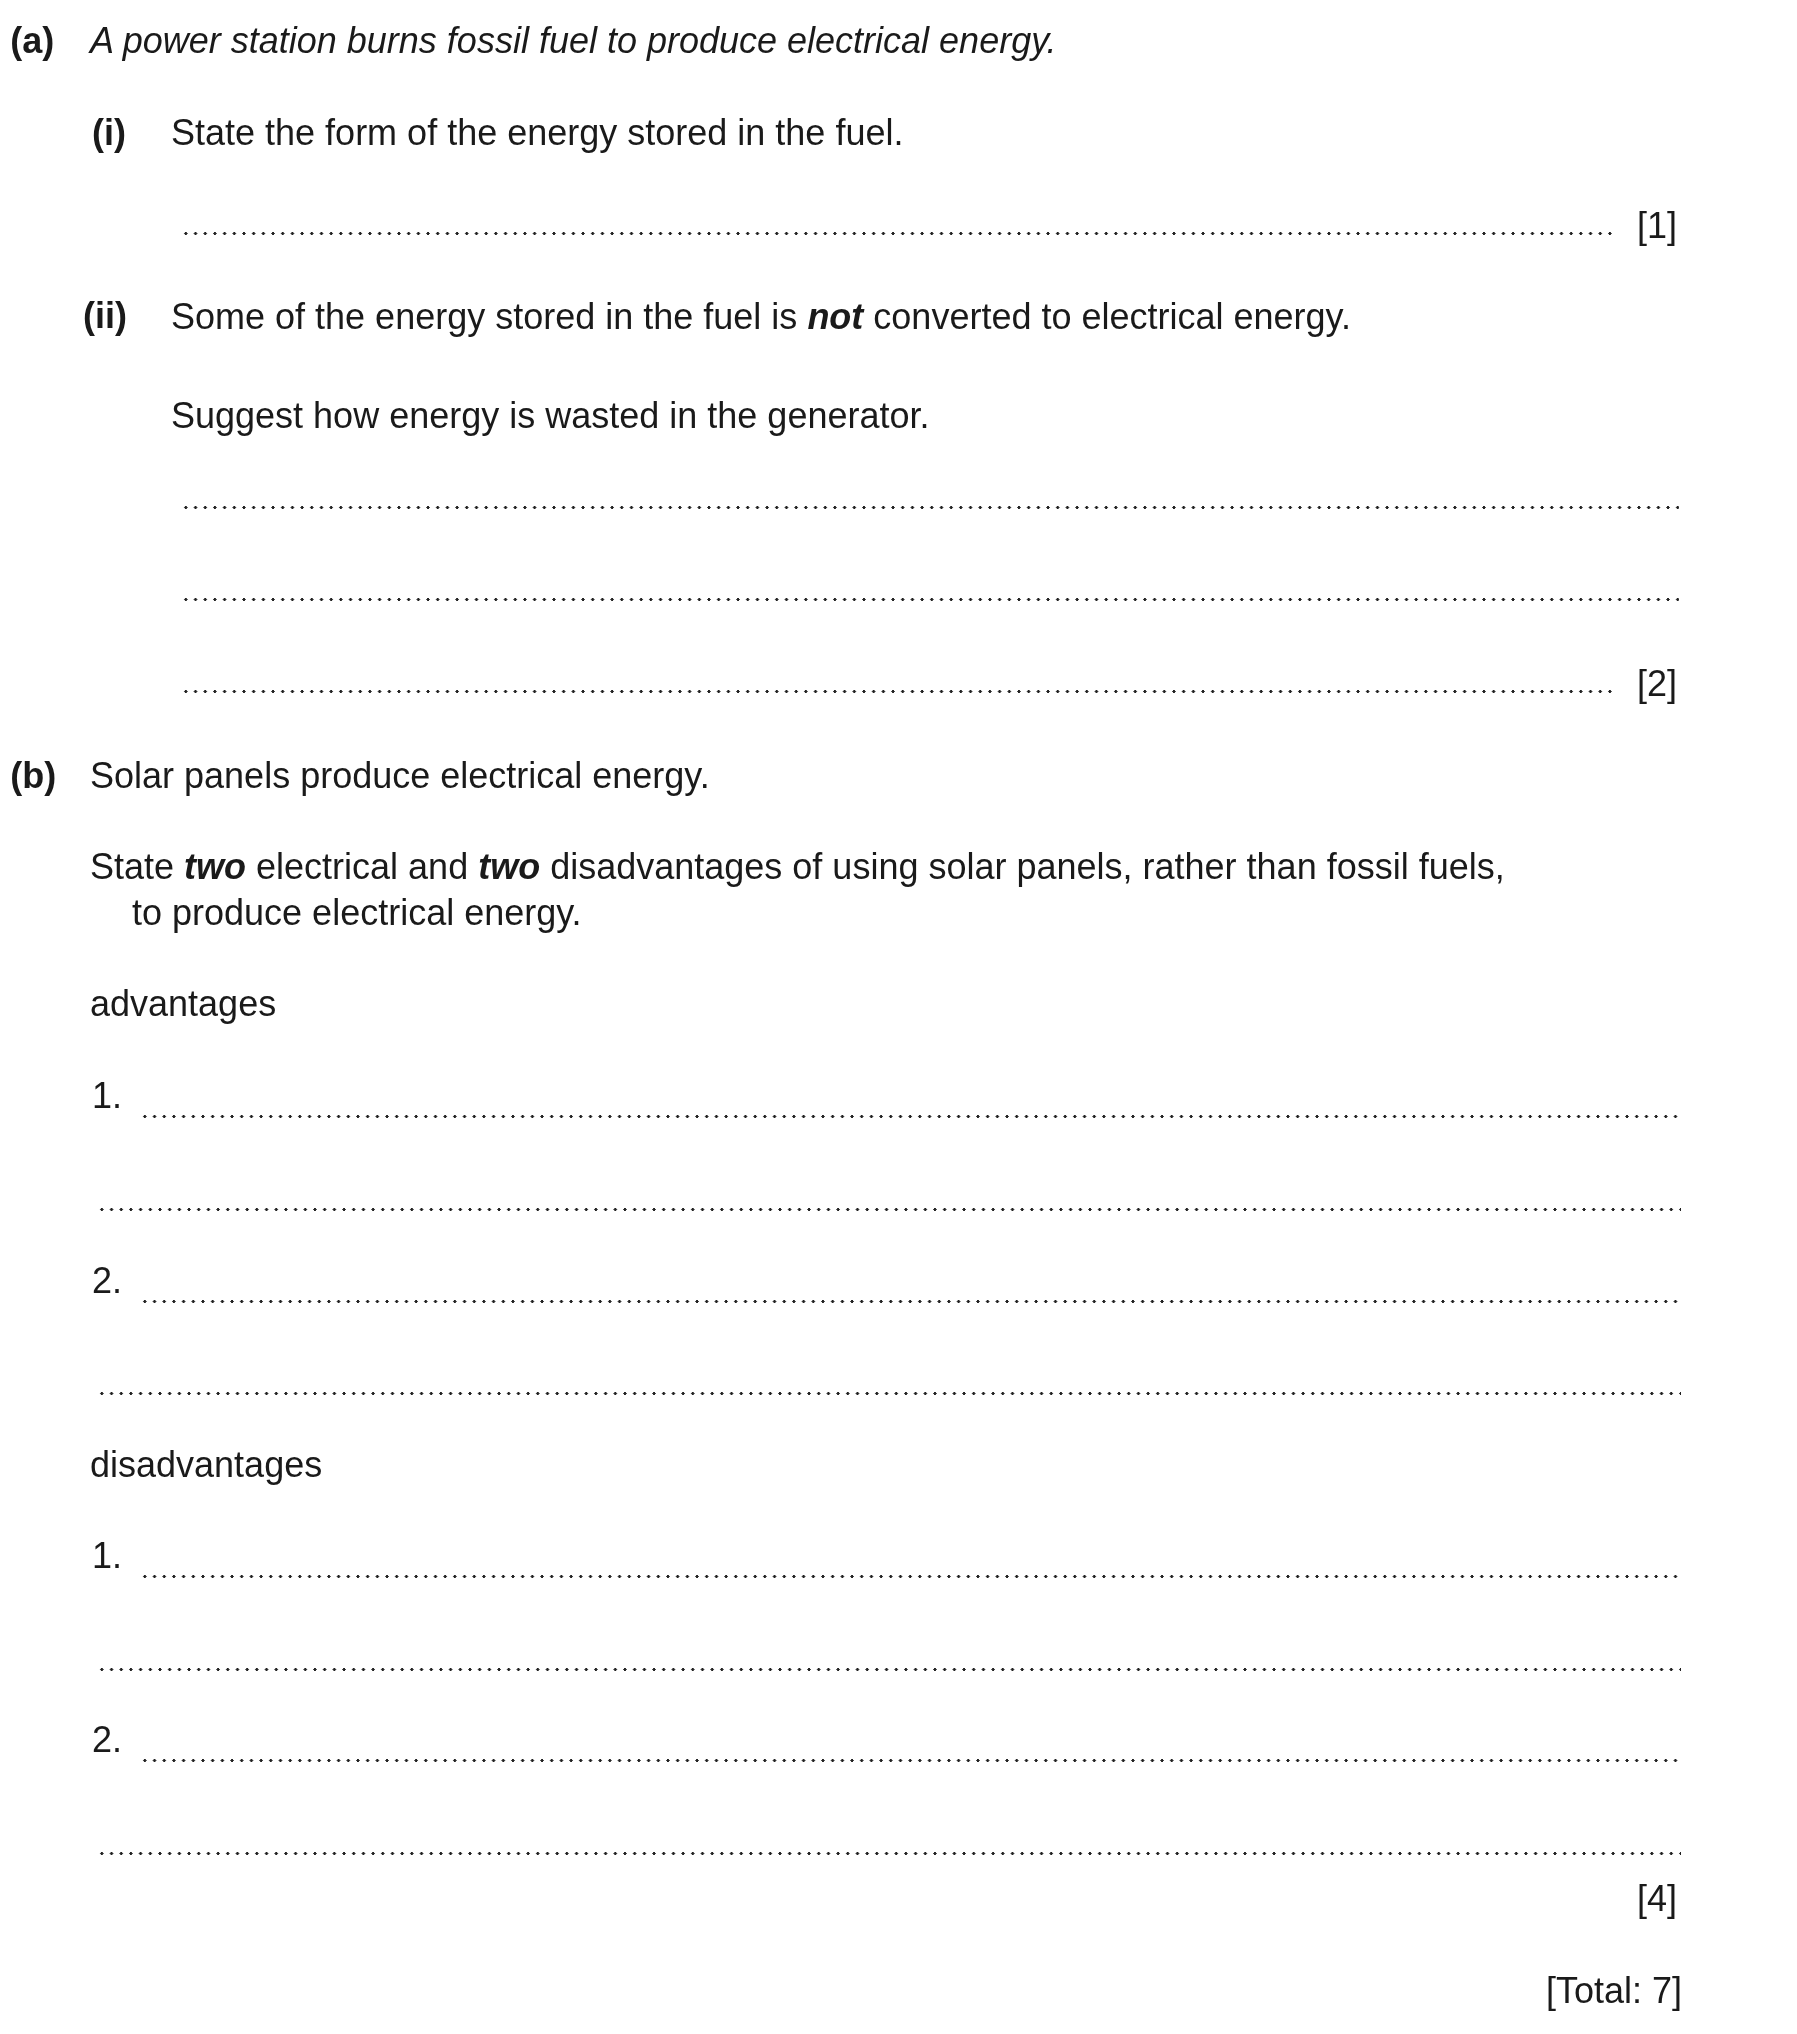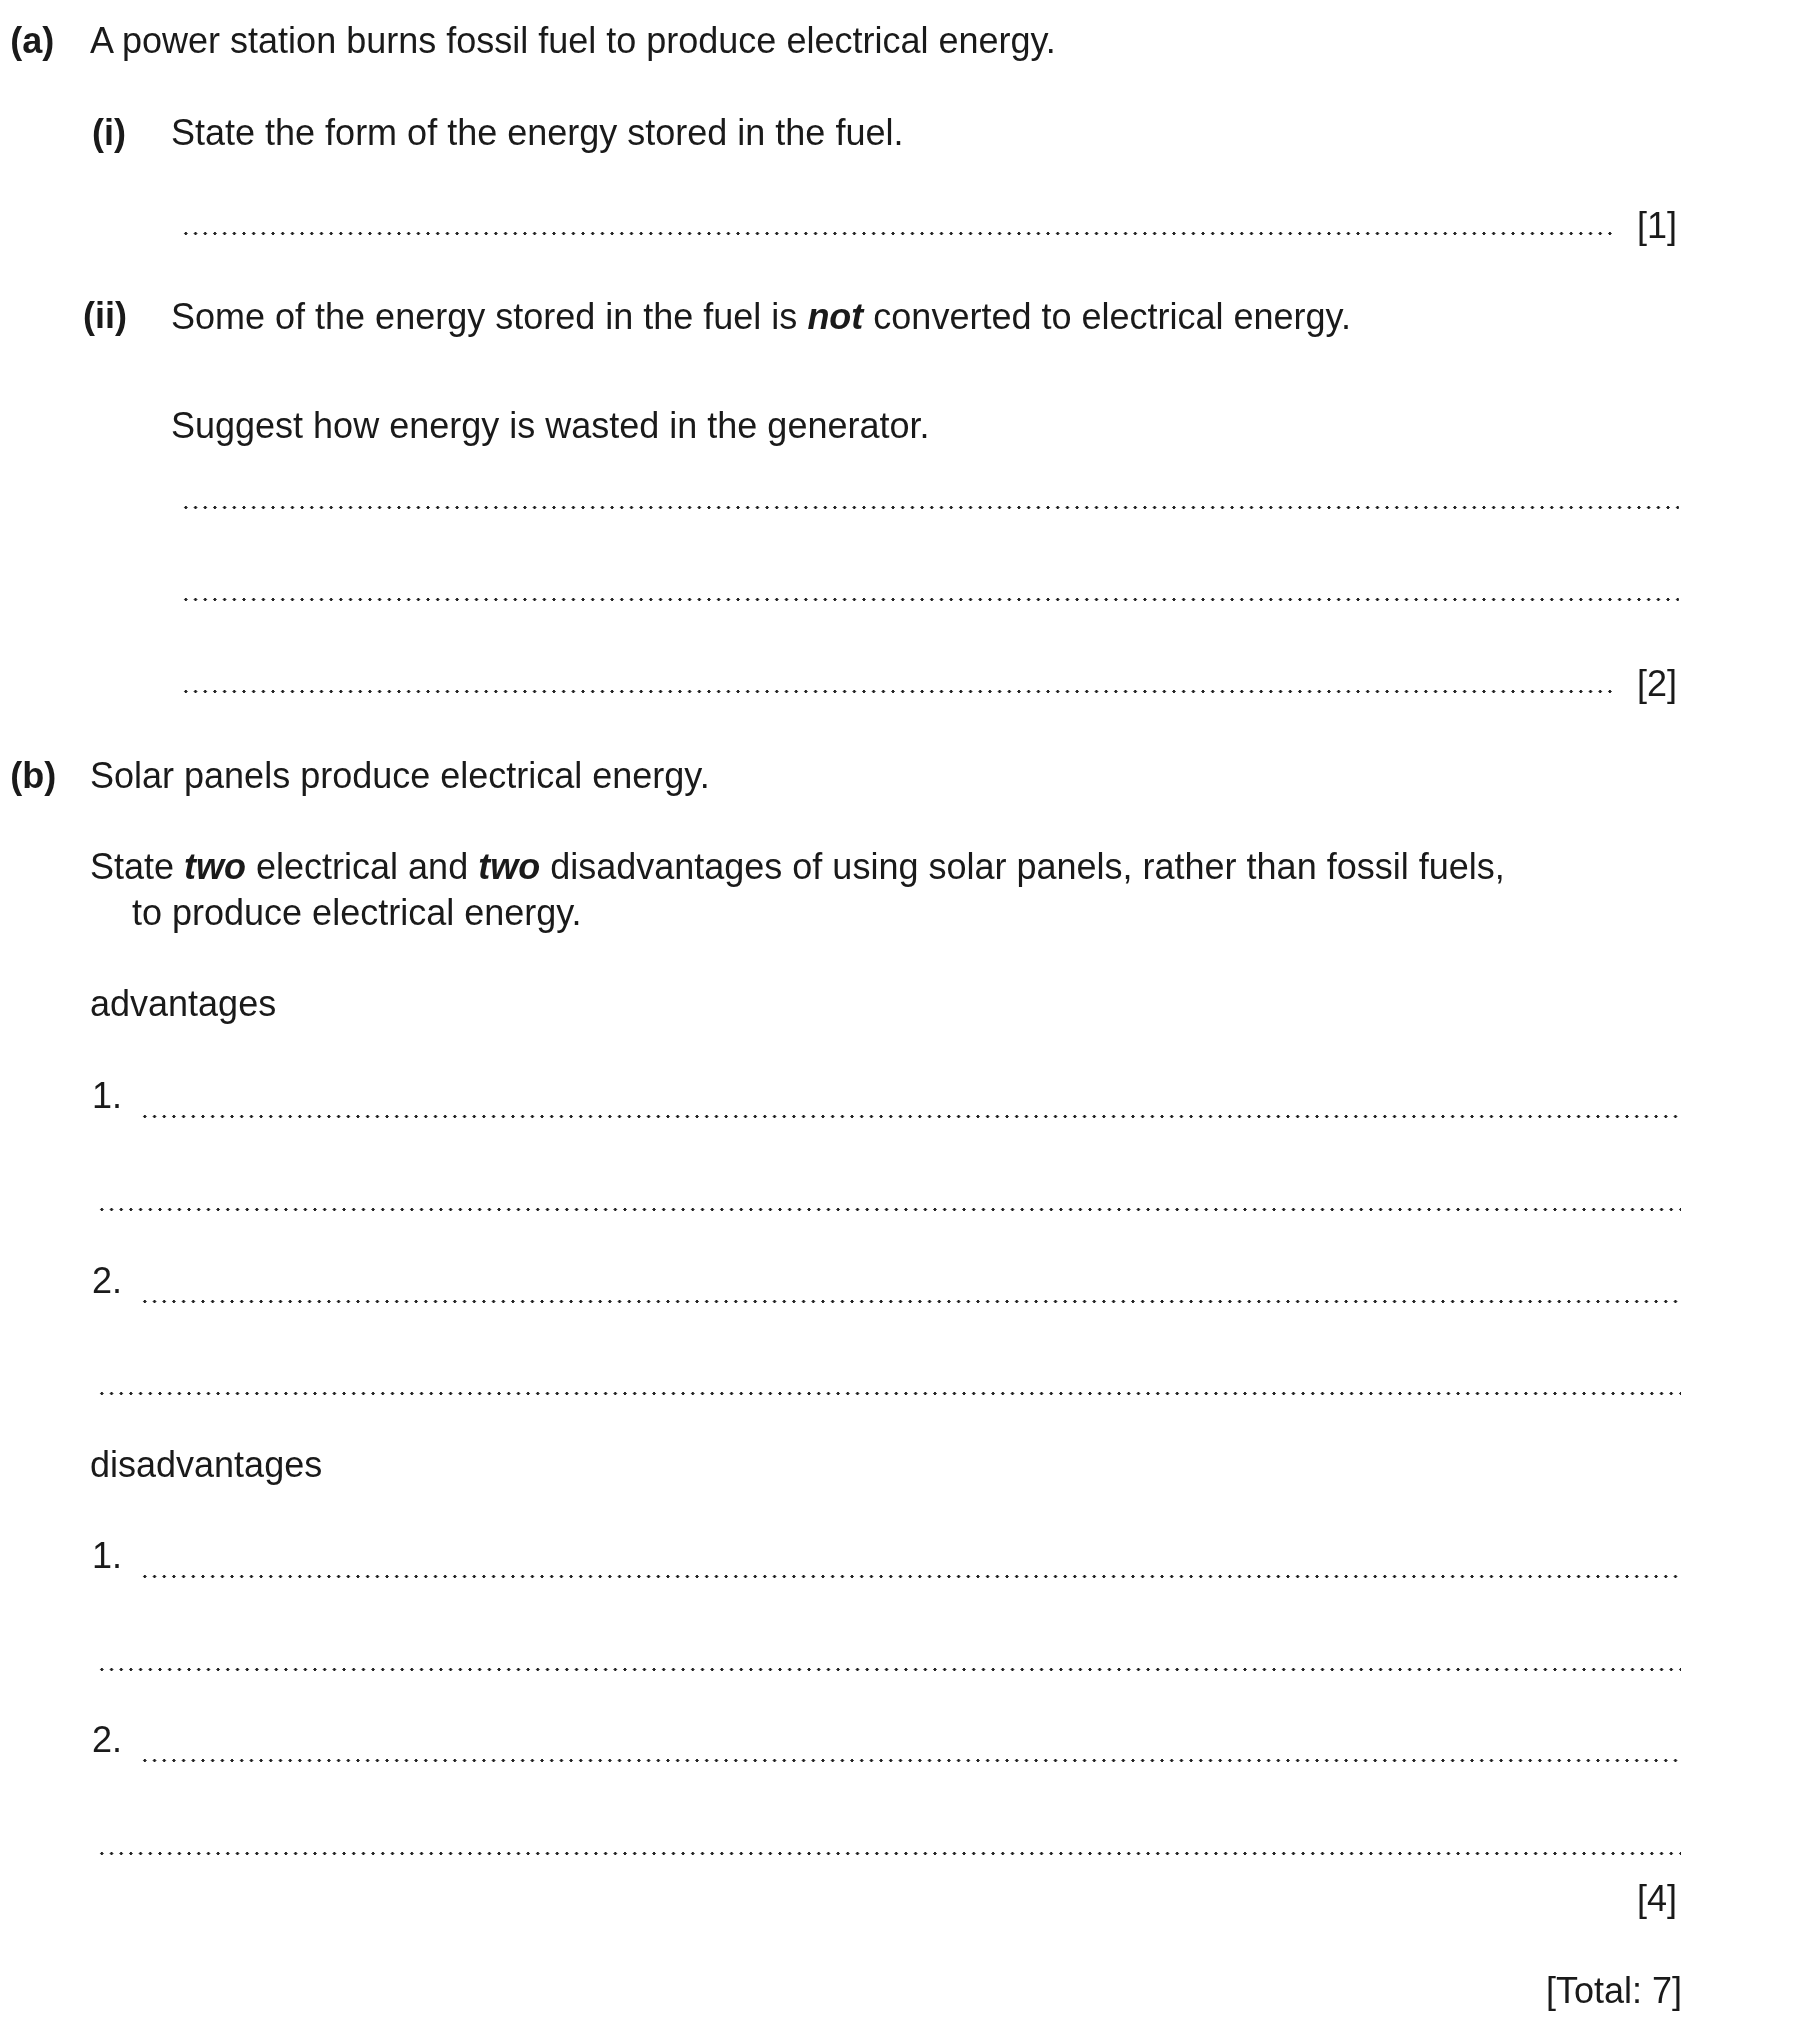--- a/index.html
+++ b/index.html
@@ -10,30 +10,30 @@
   .dots { position:absolute; height:3.4px;
           background-image: radial-gradient(circle, #222 1.4px, transparent 1.7px);
           background-size: 9.7px 3.4px; background-repeat: repeat-x; }
   .mark { position:absolute; white-space:nowrap; line-height:1; }
   b { font-weight:bold;font-style:italic; }
 </style>
 </head>
 <body>
 
 <div class="t lbl" style="left:10.3px; top:23px;">(a)</div>
-<div class="t" style="left:90px; top:23px;">A power station burns fossil fuel to produce electrical energy.</div>
+<div class="t" style="left:90px; top:23px;font-style:italic;">A power station burns fossil fuel to produce electrical energy.</div>
 
 <div class="t lbl" style="left:92px; top:115px;">(i)</div>
 <div class="t" style="left:171px; top:115px;">State the form of the energy stored in the fuel.</div>
 <div class="dots" style="left:181px; top:232px; width:1431px;"></div>
 <div class="mark" style="left:1637px; top:208px;">[1]</div>
 
 <div class="t lbl" style="left:83px; top:298px;">(ii)</div>
 <div class="t" style="left:171px; top:299px;"><span>Some of the energy stored in the fuel is </span><b>not</b><span> converted to electrical energy.</span></div>
-<div class="t" style="left:171px; top:408px;">Suggest how energy is wasted in the generator.</div>
+<div class="t" style="left:171px; top:398px;">Suggest how energy is wasted in the generator.</div>
 <div class="dots" style="left:181px; top:506px; width:1498px;"></div>
 <div class="dots" style="left:181px; top:598px; width:1498px;"></div>
 <div class="dots" style="left:181px; top:690px; width:1431px;"></div>
 <div class="mark" style="left:1637px; top:666px;">[2]</div>
 
 <div class="t lbl" style="left:10.3px; top:758px;">(b)</div>
 <div class="t" style="left:90px; top:758px;">Solar panels produce electrical energy.</div>
 
 <div class="t" style="left:90px; top:849px;"><span>State </span><b>two</b><span> electrical and </span><b>two</b><span> disadvantages of using solar panels, rather than fossil fuels,</span></div>
 <div class="t" style="left:90px; top:895px;margin-left:42px;">to produce electrical energy.</div>

